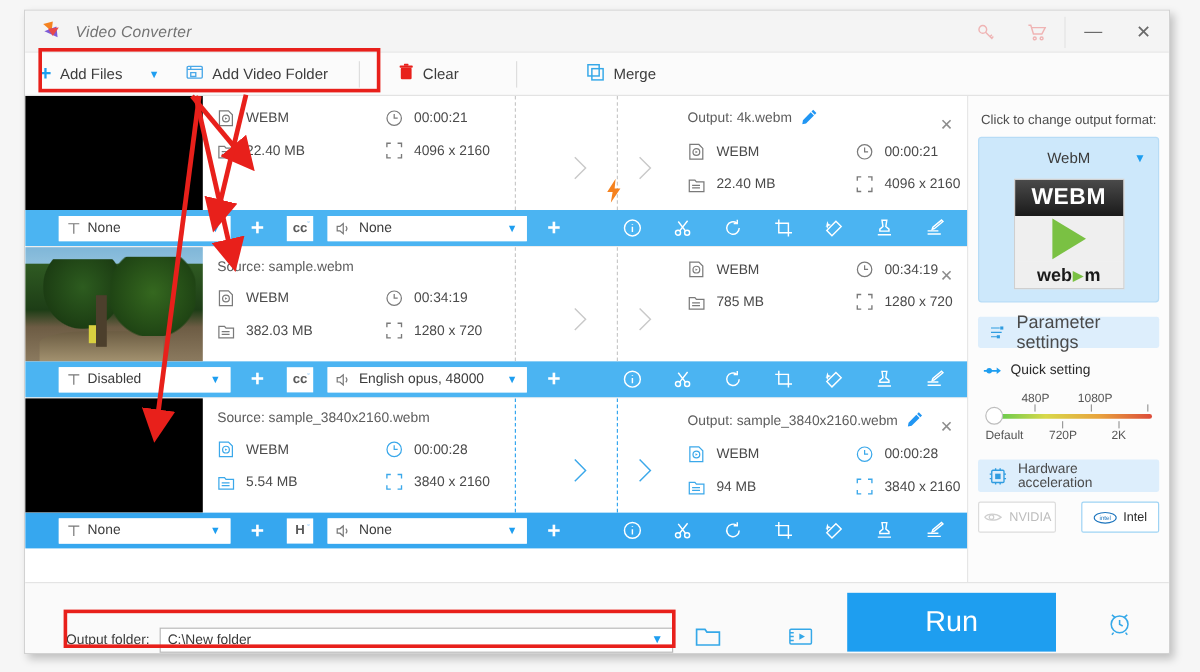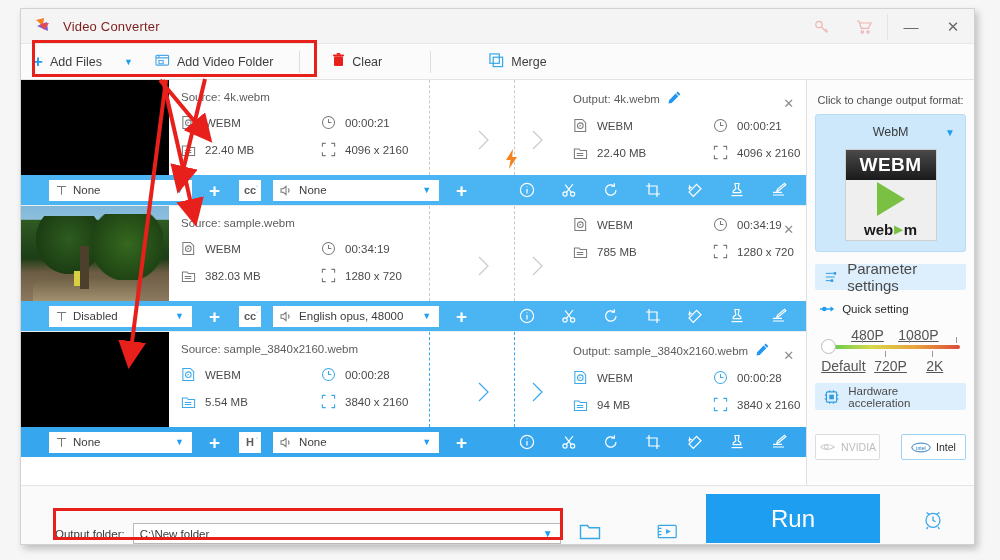--- a/index.html
+++ b/index.html
@@ -27,22 +27,23 @@
   .titlebar {
     position: relative;
     height: 35px;
     background: #f4f4f4;
     border-bottom: 1px solid #e7e7e7;
     display: flex; align-items: center;
   }
   .app-logo { width: 18px; height: 18px; margin-left: 14px; position: relative; }
   .app-title {
     margin-left: 10px;
-    font-size: 13px; color: #7f1d1d;
+    font-size: 13px; color: #737373;
     letter-spacing: .2px;
+    font-style: italic;
   }
   .tb-right { position: absolute; right: 0; top: 0; height: 35px; display: flex; align-items: center; }
   .tb-icon {
     width: 42px; height: 35px;
     display: flex; align-items: center; justify-content: center;
     color: #f0b5b5;
   }
   .tb-sep { width: 1px; height: 26px; background: #e3e3e3; margin: 0 2px; }
   .tb-win {
     width: 42px; height: 35px;
@@ -243,28 +244,28 @@
     position: absolute; left: 6px; right: 0; top: 18px; height: 4px;
     background: linear-gradient(to right,#55c94e,#d8d84a,#e8a33d,#dc4b3a);
     border-radius: 2px;
   }
   .slider-knob {
     position: absolute; left: 0; top: 12px;
     width: 15px; height: 15px; border-radius: 50%;
     background: #fff; border: 1px solid #bdbdbd;
   }
   .tick { position: absolute; width: 1px; height: 6px; background: #9a9a9a; }
-  .tlab { position: absolute; font-size: 14px; color: #555; white-space: nowrap; text-decoration: underline; }
+  .tlab { position: absolute; font-size: 10px; color: #555; white-space: nowrap; }
   .hw-btn {
     margin-top: 10px; height: 27px;
     background: #ddeefc; border-radius: 2px;
     display: flex; align-items: center; gap: 9px; padding: 0 9px;
     font-size: 11.5px; color: #4a4a4a;
   }
-  .gpu-row { display: flex; gap: 21px; margin-top: 24px; }
+  .gpu-row { display: flex; gap: 21px; margin-top: 8px; }
   .gpu {
     flex: 1; height: 26px; border: 1px solid #dcdcdc; border-radius: 2px;
     display: flex; align-items: center; justify-content: center; gap: 5px;
     font-size: 10.5px; color: #bdbdbd; background: #fff;
   }
   .gpu.on { border-color: #9ed3f4; color: #2b2b2b; }
   
   .bottom {
     position: absolute; left: 0; right: 0; bottom: 0;
     height: 59px; background: #fafafa;
@@ -374,21 +375,20 @@
 
       <div class="list-pane">
 
         <div class="task">
           <div class="task-main">
             <div class="thumb"></div>
             <div class="info-block">
               <div class="divider-v" style="left:260px"></div>
               <div class="divider-v" style="left:345px"></div>
               <div class="src-col">
-                <div class="src-title">Source: 4k.webm</div>
                 <div class="meta-grid">
                   <div class="meta">
                     <svg width="15" height="15" viewBox="0 0 16 16" fill="none" stroke="#7a7a7a" stroke-width="1.1">
                         <path d="M2 1.5h8l3.5 3.5v9.5H2z"></path>
                         <circle cx="7.8" cy="8.2" r="3"></circle>
                         <path d="M7 7.1l2 1.1-2 1.1z" fill="#7a7a7a" stroke="none"></path>
                       </svg>
                     <span>WEBM</span>
                   </div>
                   <div class="meta">

